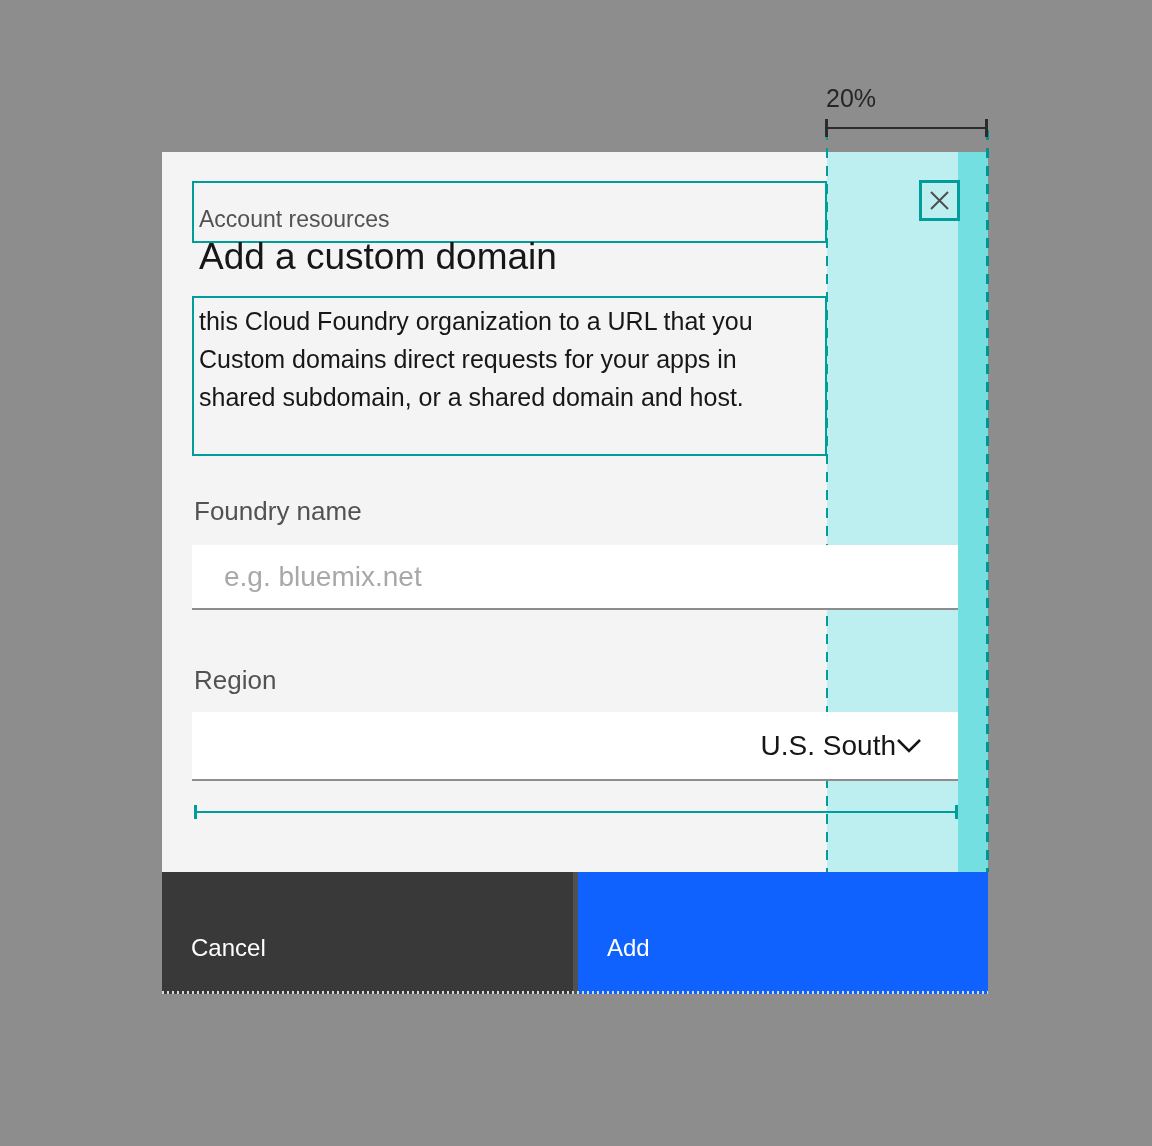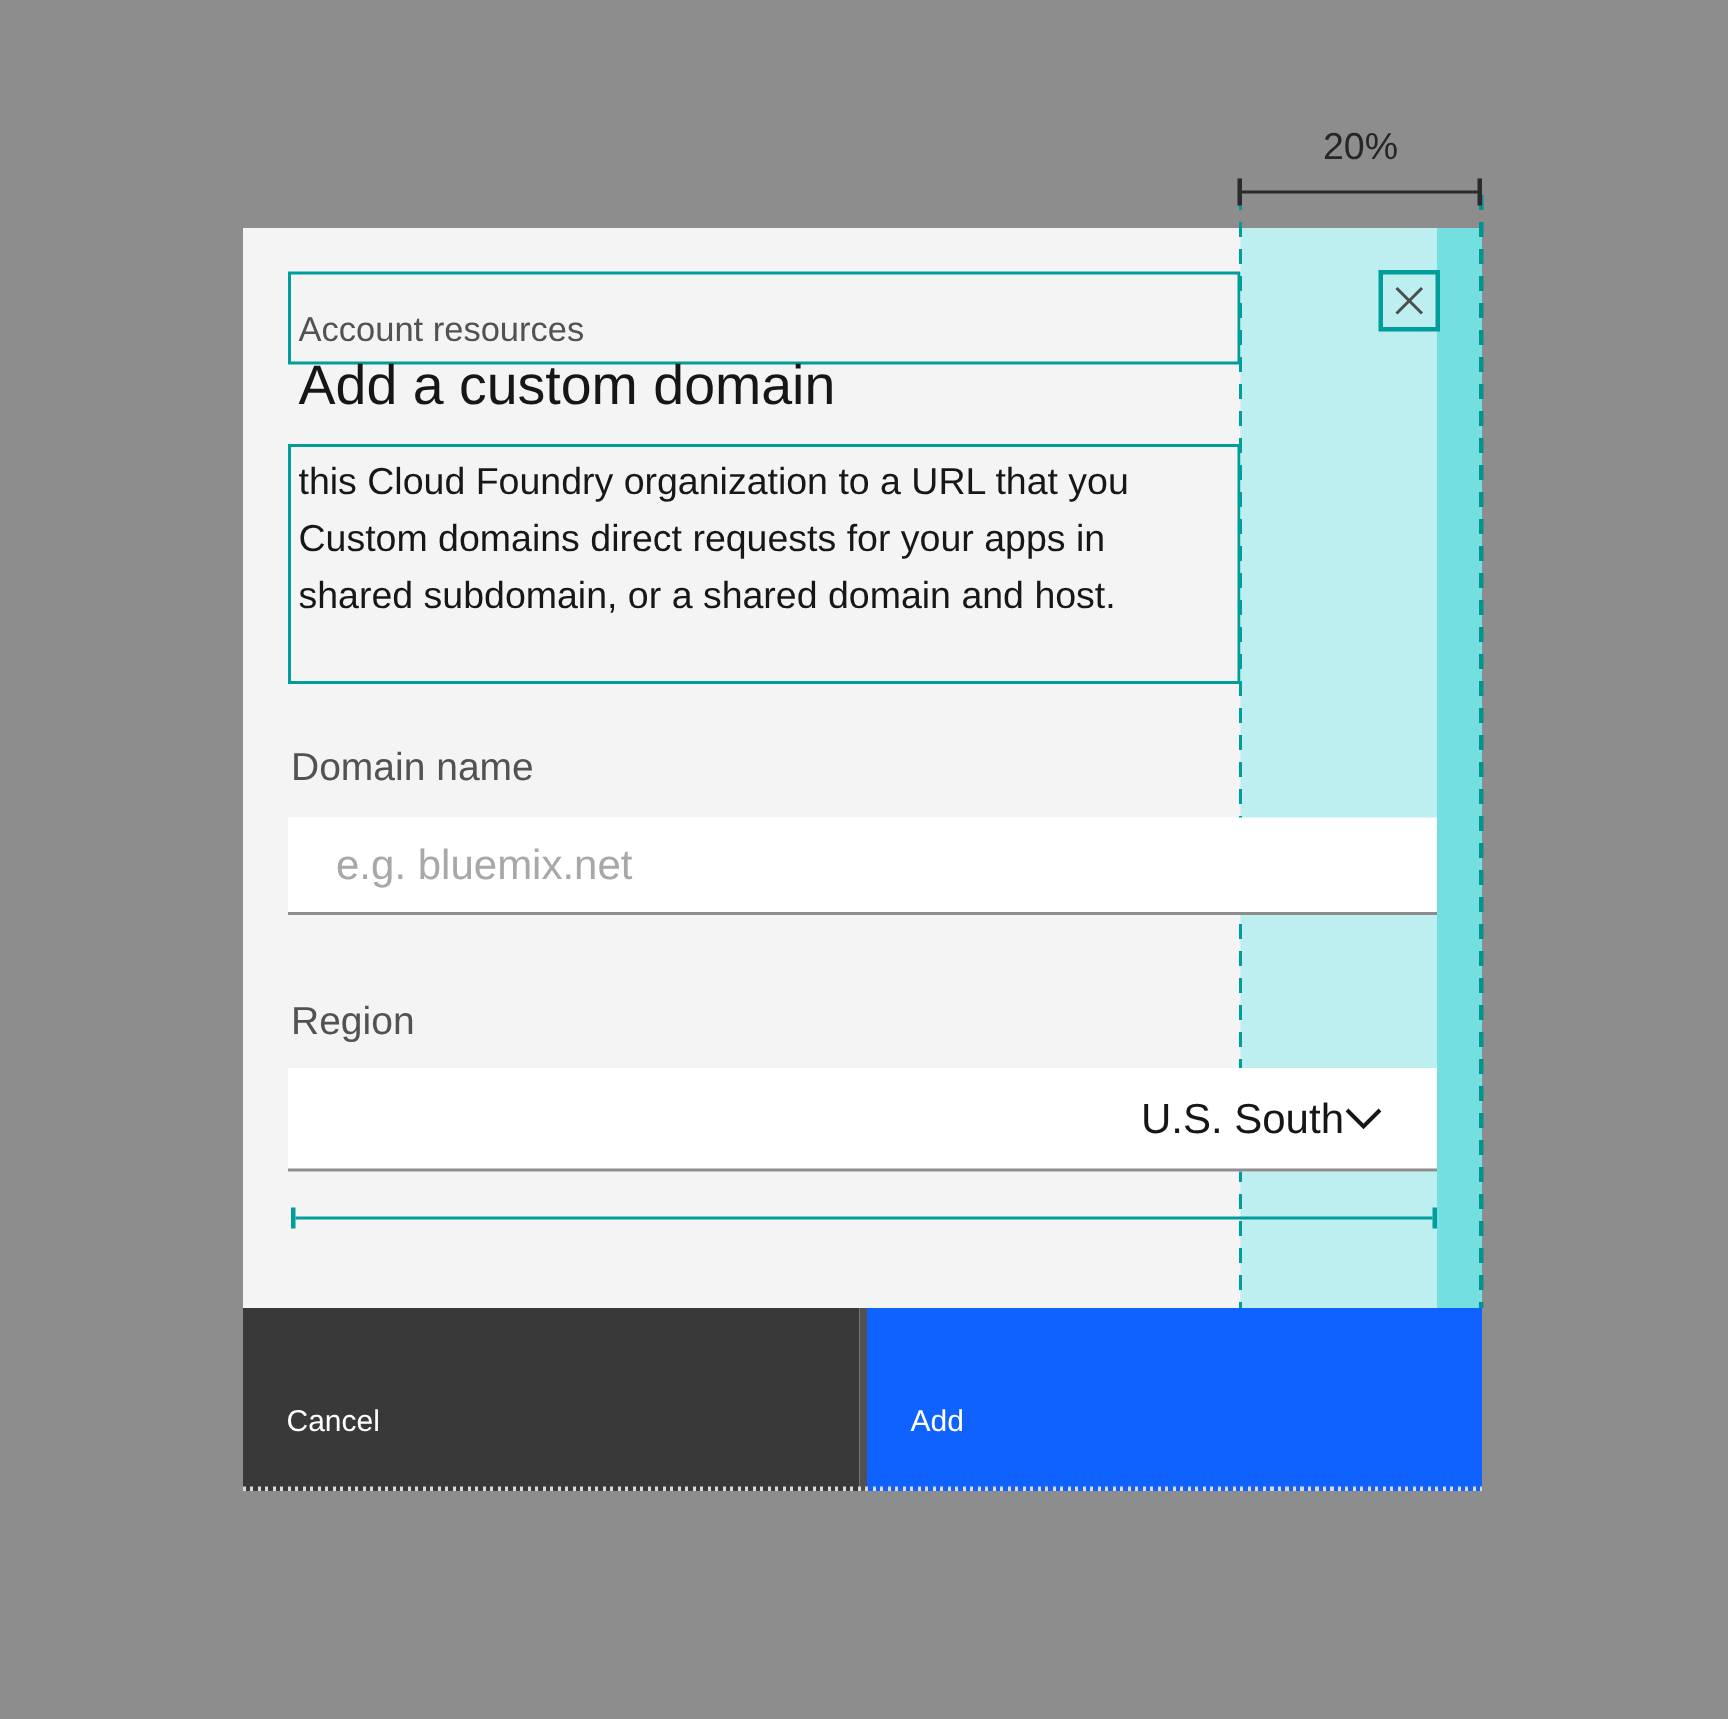--- a/index.html
+++ b/index.html
@@ -41,40 +41,40 @@
 
   
   .overlay-light { left: 827px; top: 152px; width: 131px; height: 720px; background: #bdeef0; }
   .overlay-dark  { left: 958px; top: 152px; width: 30px;  height: 720px; background: #74dfe1; }
   .guide-left  { left: 826px; top: 130px; width: 2px; height: 742px;
     background: repeating-linear-gradient(180deg, #009d9a 0 10px, transparent 10px 18px); }
   .guide-right { left: 986px; top: 130px; width: 3px; height: 742px;
     background: repeating-linear-gradient(180deg, #009490 0 10px, transparent 10px 18px); }
 
   
-  .percent-label { left: 826px; top: 84px; width: 162px; text-align: center;
+  .percent-label { left: 826px; top: 84px; width: 162px; 
     font-size: 25px; color: #262626; }
   .bracket-line { left: 826px; top: 127px; width: 162px; height: 2px; background: #2b2b2b; }
   .bracket-tick { top: 119px; width: 3px; height: 18px; background: #2b2b2b; }
   .tick-left { left: 825px; } .tick-right { left: 985px; }
 
   
   .h-measure { left: 194px; top: 805px; width: 764px; height: 14px;
     border-left: 3px solid #009d9a; border-right: 3px solid #009d9a;
     display: flex; align-items: center; }
   .h-measure-line { width: 100%; height: 2px; background: #009d9a; }
 
   
   .close-btn { left: 919px; top: 180px; width: 41px; height: 41px;
     border: 3px solid #009d9a; background: transparent; cursor: pointer;
     display: flex; align-items: center; justify-content: center; padding: 0; }
 
   
   .footer-btn { top: 872px; height: 122px; border: none; cursor: pointer;
-    font-family: "Liberation Sans", sans-serif; font-size: 20px; font-weight: 400;
+    font-family: "Liberation Sans", sans-serif; font-size: 24px; font-weight: 400;
     color: #ffffff; text-align: left; padding: 30px 0 0 29px; display: block; }
   .btn-cancel { left: 162px; width: 411px; background: #393939; }
   .btn-gap { left: 573px; top: 872px; width: 5px; height: 122px; background: #515151; }
   .btn-add { left: 578px; width: 410px; background: #0f62fe; }
   .bottom-guide { left: 162px; top: 991px; width: 826px; height: 3px;
     background: repeating-linear-gradient(90deg, #d9d9d9 0 2px, transparent 2px 5px); }
 </style>
 </head>
 <body>
 
@@ -86,21 +86,21 @@
     <div class="eyebrow">Account resources</div>
     <div class="modal-title">Add a custom domain</div>
   </div>
 
   <div class="abs desc-box">
     <div class="desc-line">this Cloud Foundry organization to a URL that you</div>
     <div class="desc-line">Custom domains direct requests for your apps in</div>
     <div class="desc-line">shared subdomain, or a shared domain and host.</div>
   </div>
 
-  <div class="abs field-label label-domain">Domain name</div>
+  <div class="abs field-label label-domain">Foundry name</div>
   <div class="abs field-label label-region">Region</div>
 
   <div class="abs overlay-light"></div>
   <div class="abs overlay-dark"></div>
   <div class="abs guide-left"></div>
   <div class="abs guide-right"></div>
 
   <input class="abs text-input" type="text" placeholder="e.g. bluemix.net" style="">
 
   <div class="abs dropdown">

